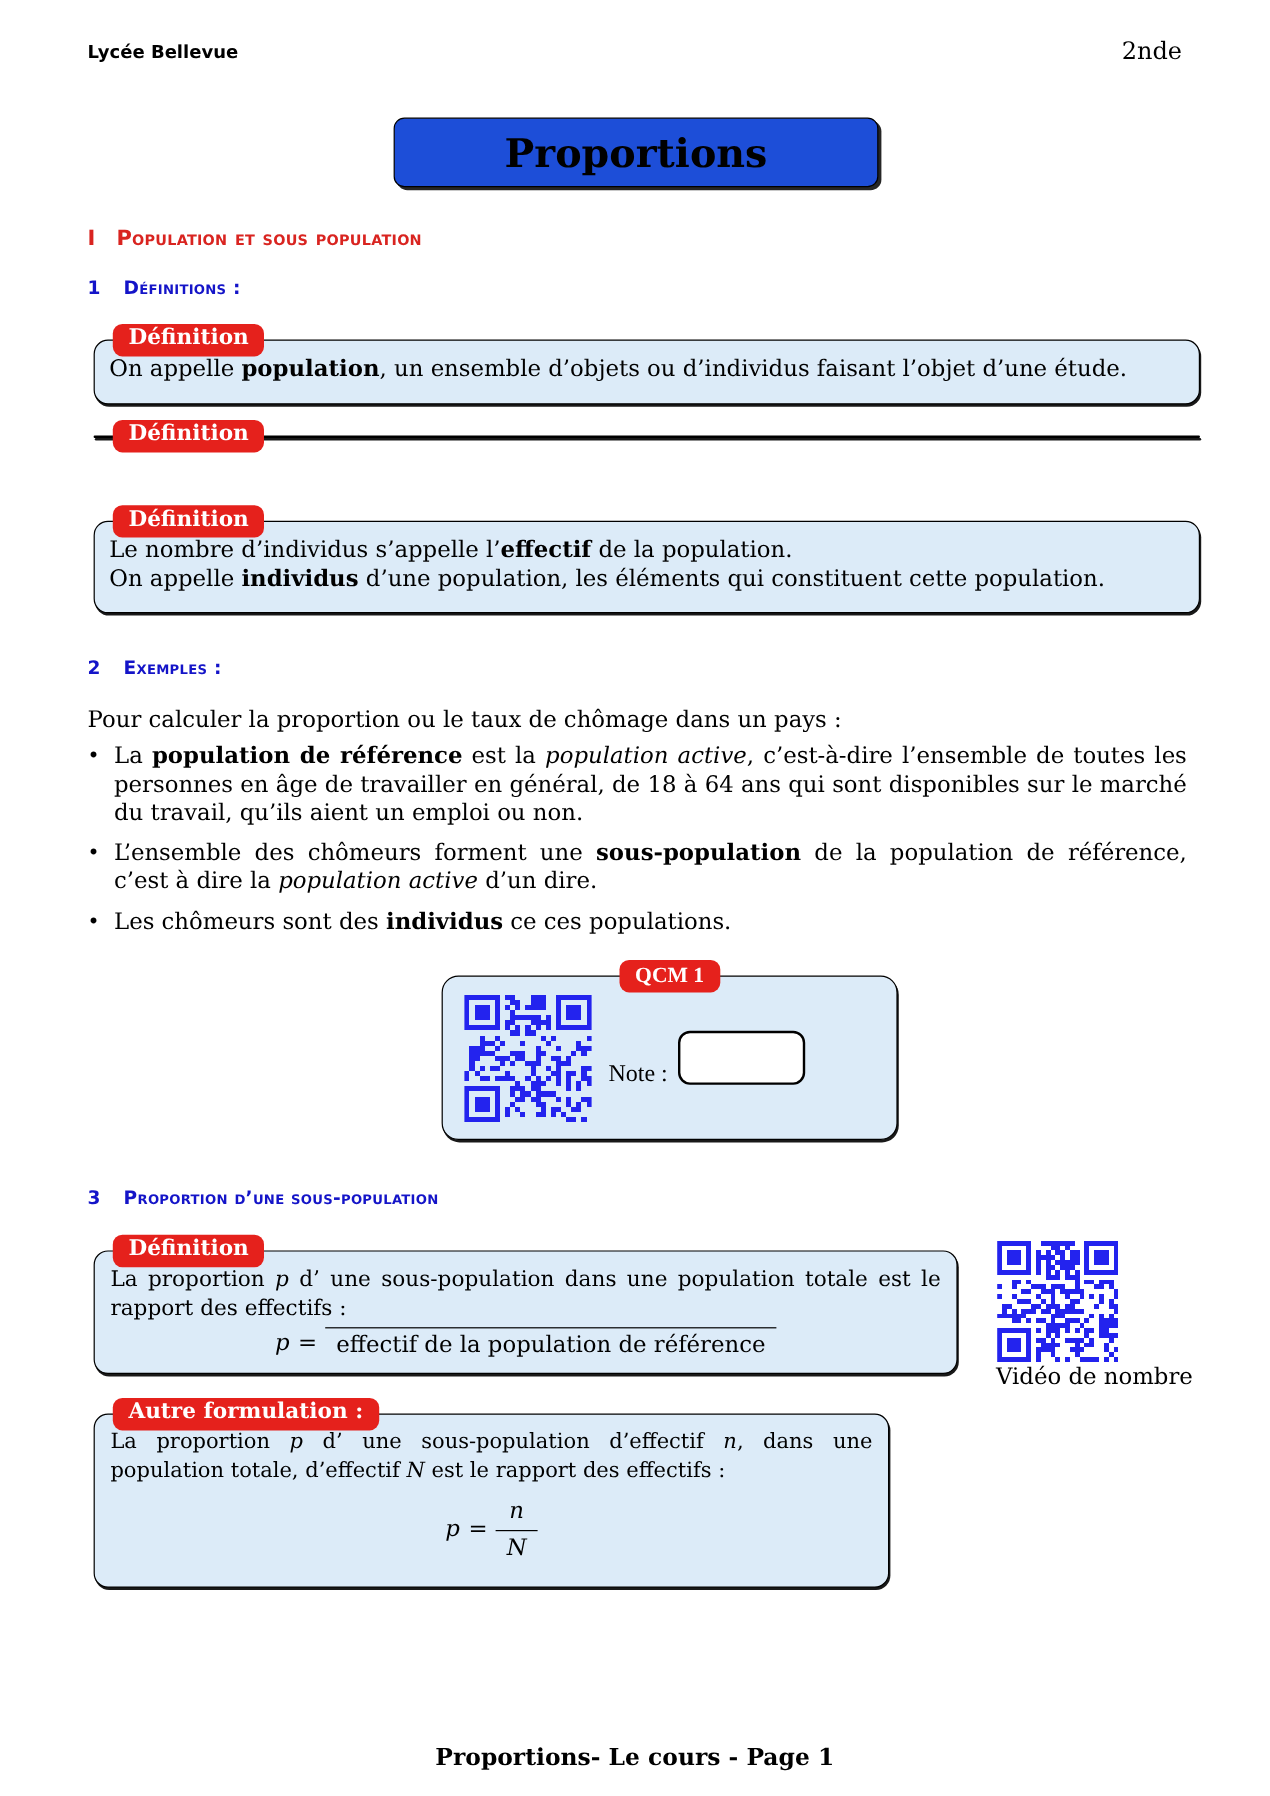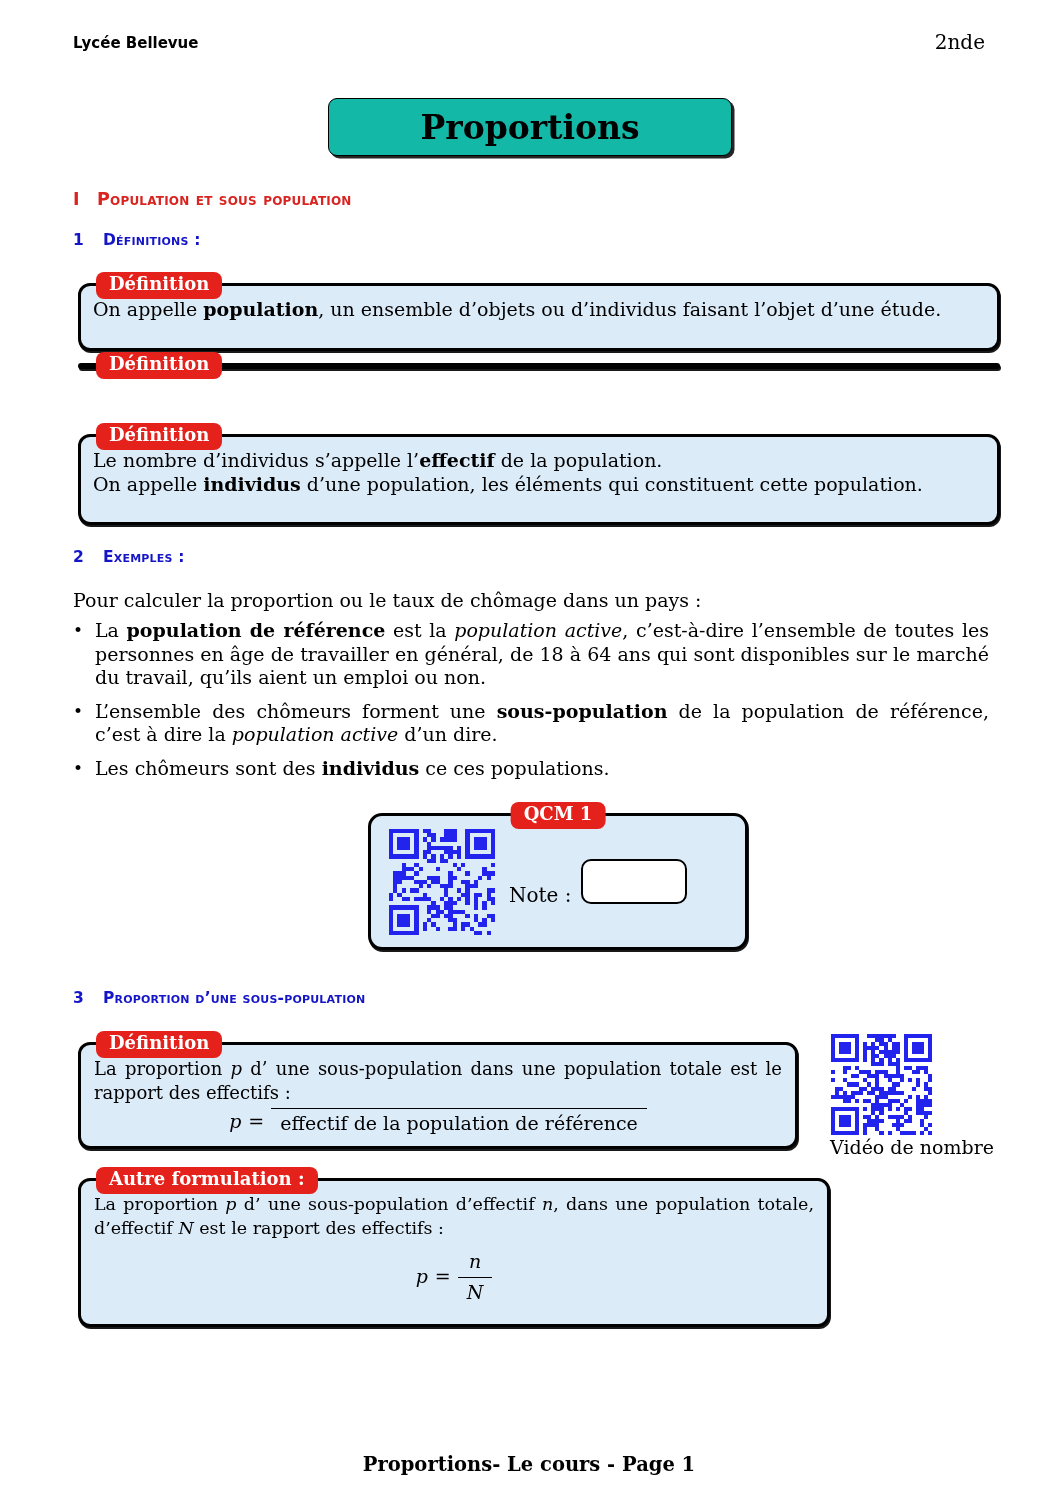--- a/index.html
+++ b/index.html
@@ -12,75 +12,75 @@
   .hdr-school {
     position:absolute; left:73px; top:34px;
     font-family:"DejaVu Sans", sans-serif; font-weight:600; font-size:15px;
   }
   .hdr-grade {
     position:absolute; right:73px; top:30px; font-size:20px;
   }
   
   .title-box {
     position:absolute; left:328px; top:98px; width:404px; height:58px;
-    border:1.8px solid #000; border-radius:9px; background:#14b8a6;
+    border:1.8px solid #000; border-radius:9px; background:#1d4ed8;
     box-shadow:2.5px 2.5px 0 rgba(0,0,0,.85);
     display:flex; align-items:center; justify-content:center;
   }
   .title-box .t { font-size:33px; font-weight:bold; }
   
   .sec, .sub {
     position:absolute; left:73px;
     font-family:"DejaVu Sans", sans-serif; font-weight:bold;
     font-variant:small-caps; letter-spacing:.2px;
     display:flex;
   }
   .sec { color:var(--heading_red); font-size:17.5px; }
   .sub { color:var(--heading_blue); font-size:15.5px; }
   .sec .num { width:24px; font-variant:normal; }
   .sub .num { width:30px; font-variant:normal; }
   
   .dbox {
     position:absolute; left:78px;
-    background:var(--box_bg); border:3px solid #000000; border-radius:12px;
+    background:var(--box_bg); border:1px solid #000000; border-radius:12px;
     box-shadow:1px 2px 0 rgba(0,0,0,.9);
   }
   .badge {
     position:absolute; top:-14px; left:15px; z-index:2;
     background:var(--red); color:#fff;
     font-weight:bold; font-size:18px; line-height:1.25;
     padding:1px 13px 3px; border-radius:8px; white-space:nowrap;
   }
   .badge.center { left:50%; transform:translateX(-50%); }
-  .dbox .body { padding:12px 12px 26px; font-size:19px; line-height:23.5px; }
+  .dbox .body { padding:12px 12px 16px; font-size:19px; line-height:23.5px; }
   .dbox .body .line { text-align:left; }
   .b { font-weight:bold; }
   .i, .m { font-style:italic; }
   
   .intro { position:absolute; left:73px; top:589px; font-size:19px; }
   .bullets { position:absolute; left:73px; top:619px; width:916px; }
   .bullet { display:flex; margin-bottom:10px; }
   .bullet .dot { width:22px; font-size:17px; line-height:23.5px; }
   .bullet .btxt { flex:1; font-size:19px; line-height:23.5px; text-align:justify; }
   
   .qcm {
     position:absolute; left:368px; top:813px; width:380px; height:137px;
     border-radius:14px;
-    display:flex; align-items:center; padding:0 16px 0 18px;
+    display:flex; align-items:center; padding:0 16px 0 18px;font-family:Liberation Serif, serif;
   }
   .qcm .qr { width:106px; height:106px; flex:none; }
   .qcm .note-label { font-size:20px; margin-left:14px; white-space:nowrap;margin-top:27px; }
   .note-box {
     width:106px; height:45px; margin-left:9px; flex:none;
     background:#fff; border:2.5px solid #000; border-radius:10px;
   }
   
   .propdef { top:1042px; width:720px; }
   .propdef .body { font-size:18px; padding:12px 13px 10px; }
-  .autre { top:1178px; width:752px; }
+  .autre { top:1178px; width:663px; }
   .autre .body { font-size:17.5px; padding:12px 13px 14px; }
   .formula {
     display:flex; justify-content:center; align-items:center;
     gap:7px; margin-top:4px; font-size:19px;
   }
   .frac { display:inline-flex; flex-direction:column; align-items:center; }
   .frac .fnum { padding:0 9px 3px; }
   .frac .fden { border-top:1.6px solid #000; padding:3px 9px 0; }
   .autre .formula { margin-top:10px; margin-bottom:6px; }
   

